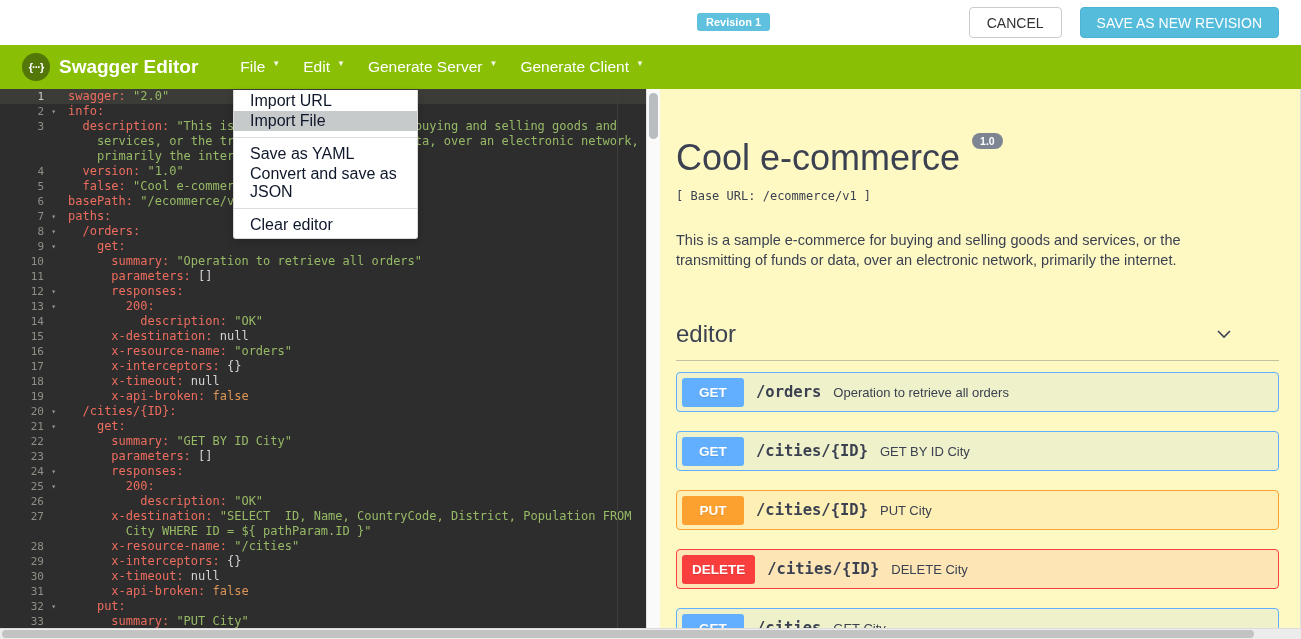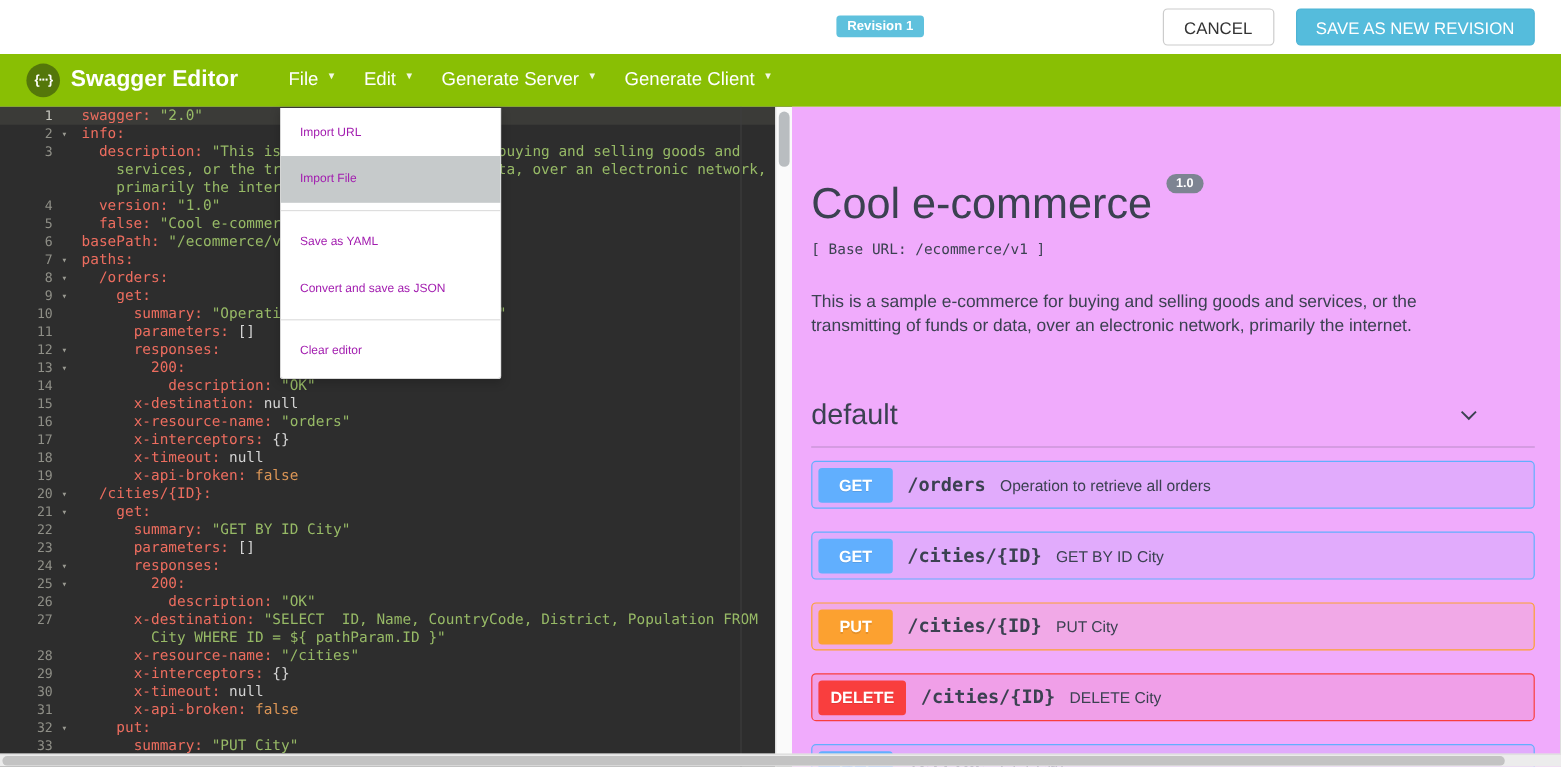--- a/index.html
+++ b/index.html
@@ -59,21 +59,21 @@
   .code { margin:0; padding:0 0 0 10px; font:inherit; color:#d4d4d4; }
   .tk-k { color:#ed6d5f; } .tk-s { color:#97ba66; } .tk-b { color:#dc9656; } .tk-p { color:#d4d4d4; }
   .print-margin { position:absolute; left:617px; top:0; height:100%; width:1px; background:#3e3e3e; }
   .ed-vscroll {
     position:absolute; right:0; top:0; width:14px; height:100%;
     background:#fafafa; border-left:1px solid #e2e2e2;
   }
   .ed-vscroll .thumb { position:absolute; top:4px; left:2px; width:9px; height:46px; background:#b9bdc0; border-radius:5px; }
 
   
-  .docs { flex:1; background:#f0abfc; padding:16px 21px 0 16px; overflow:hidden; border-right:1px solid #ddd; }
+  .docs { flex:1; background:#fef9c3; padding:4px 21px 0 16px; overflow:hidden; border-right:1px solid #ddd; }
   .info { margin-top:44px; }
   .api-title { margin:0; font-size:36px; font-weight:400; color:#3b4151; }
   .version-badge {
     display:inline-block; background:#7d8492; color:#fff; font-size:10.5px; font-weight:bold;
     padding:2px 8px; border-radius:10px; margin-left:12px; vertical-align:top; position:relative; top:-4px;
   }
   .base-url { margin-top:10px; font-family:"DejaVu Sans Mono", monospace; font-size:12px; color:#3b4151; }
   .description { margin:27px 0 0; font-size:14.5px; line-height:20px; color:#3b4151; max-width:580px; }
   .tag-header {
     margin-top:50px; display:flex; align-items:center; justify-content:space-between;
@@ -93,21 +93,21 @@
   }
   .op-path { font-family:"DejaVu Sans Mono", monospace; font-weight:bold; font-size:15.5px; color:#3b4151; margin-left:12px; }
   .op-summary { font-size:13px; color:#3b4151; margin-left:12px; }
 
   
   .file-menu {
     position:absolute; left:233px; top:90px; width:185px; background:#fff;
     border:1px solid #d9d9d9; border-top:none; border-radius:0 0 3px 3px;
     box-shadow:0 3px 8px rgba(0,0,0,.18); z-index:10; padding:1px 0 3px;
   }
-  .fm-item { font-size:10px; color:#a21caf; padding:14px 16px; cursor:pointer; }
+  .fm-item { font-size:16px; color:#0f172a; padding:1px 16px; cursor:pointer; }
   .fm-item.highlight { background:#c6cacb; }
   .fm-divider { border-top:1px solid #dedede; margin:6px 0; }
 
   
   .page-hscroll {
     position:absolute; left:0; right:0; bottom:0; height:11px;
     background:#ececec; border-top:1px solid #dcdcdc; z-index:20;
   }
   .page-hscroll .thumb { position:absolute; top:1px; left:2px; width:1252px; height:8px; background:#c3c3c3; border-radius:4px; }
 </style>
@@ -192,21 +192,21 @@
     </div>
   </section>
 
   <section class="docs">
     <div class="info">
       <h1 class="api-title"><span>Cool e-commerce</span><span class="version-badge">1.0</span></h1>
       <div class="base-url">[ Base URL: /ecommerce/v1 ]</div>
       <p class="description">This is a sample e-commerce for buying and selling goods and services, or the transmitting of funds or data, over an electronic network, primarily the internet.</p>
     </div>
     <div class="tag-header">
-      <span class="tag-name">default</span>
+      <span class="tag-name">editor</span>
       <svg class="chevron" width="20" height="20" viewBox="0 0 20 20">
         <path d="M4 7 L10 13 L16 7" fill="none" stroke="#3b4151" stroke-width="1.6"></path>
       </svg>
     </div>
     <div class="ops" id="ops">
         <div class="op" style="border-color: rgb(97, 175, 254); background: rgba(97, 175, 254, 0.1);">
           <span class="badge" style="background: rgb(97, 175, 254);">GET</span>
           <span class="op-path">/orders</span>
           <span class="op-summary">Operation to retrieve all orders</span>
         </div>

